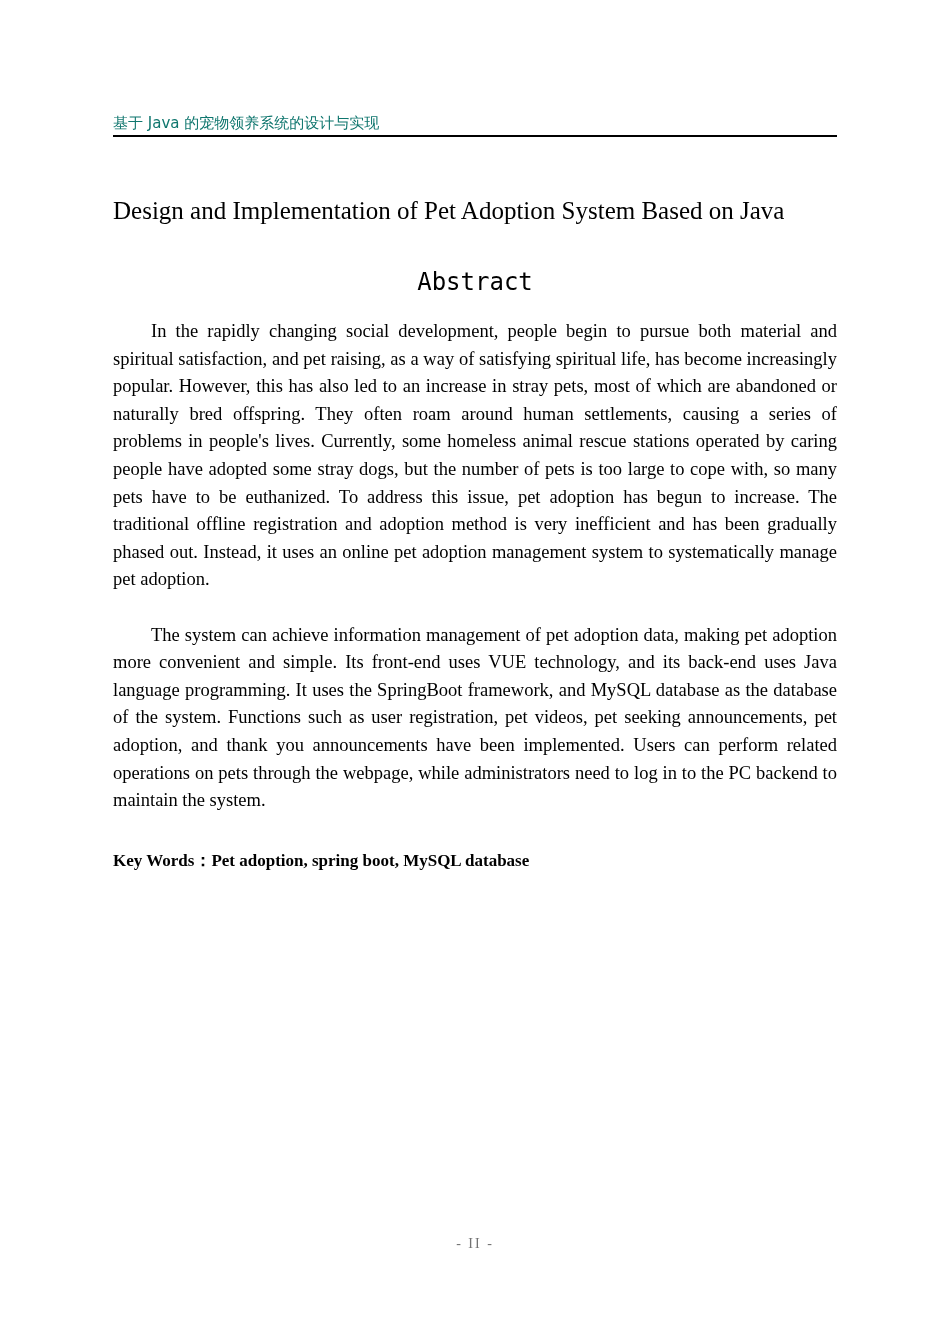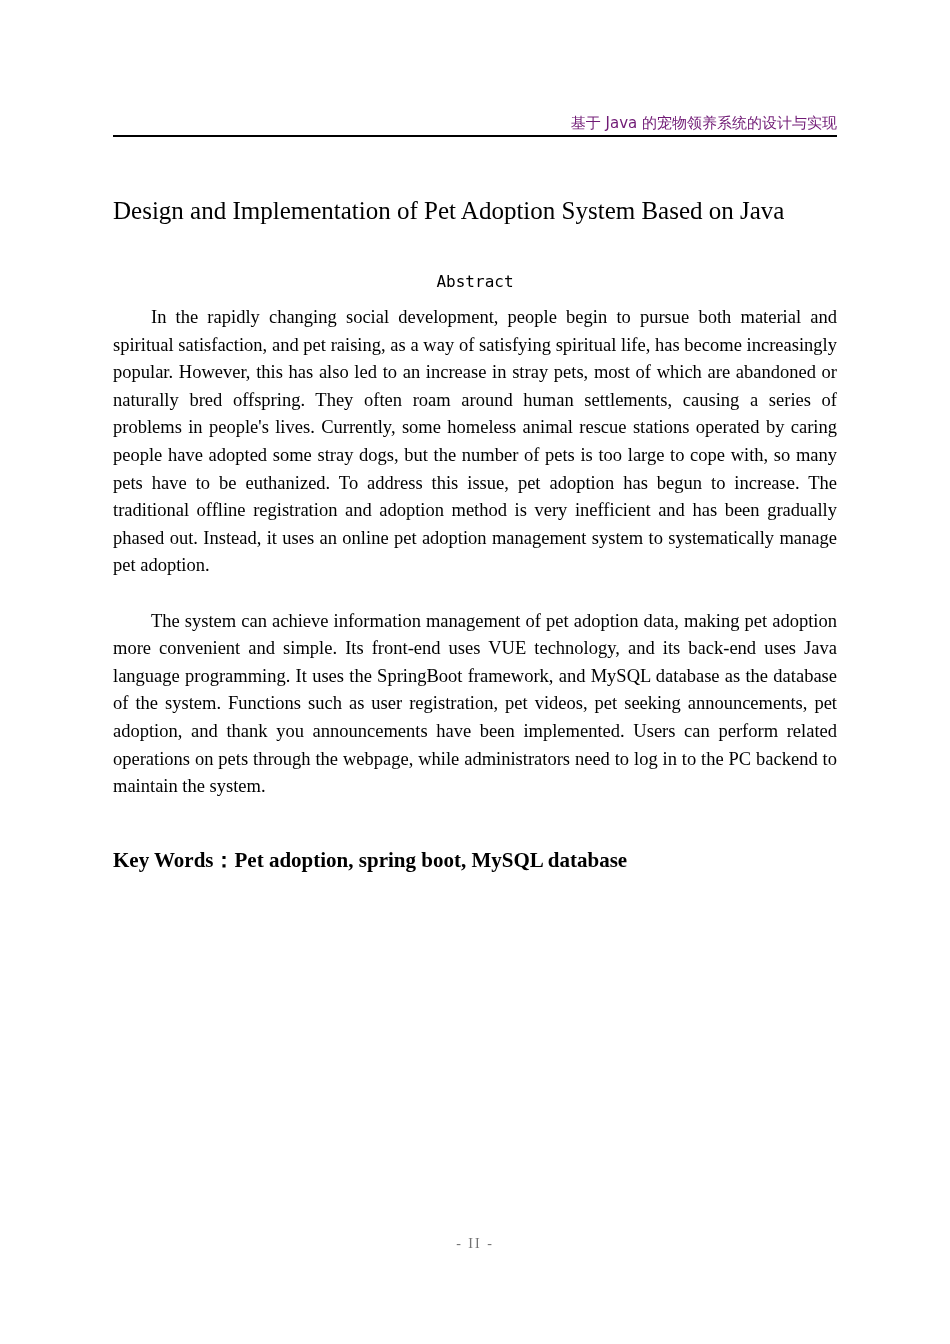--- a/index.html
+++ b/index.html
@@ -12,25 +12,25 @@
       height: 1344px;
       position: relative;
       overflow: hidden;
       color: #000;
     }
     .page-header {
       position: absolute;
       left: 113px;
       top: 113px;
       width: 724px;
-      text-align: right;
+      text-align: left;
       font-family: "DejaVu Sans", sans-serif;
       font-size: 15px;
       line-height: 20px;
-      color: #701a75;
+      color: #0f766e;
     }
     .header-rule {
       position: absolute;
       left: 113px;
       top: 135px;
       width: 724px;
       height: 0;
       border-top: 2px solid #000;
     }
     .doc-title {
@@ -43,44 +43,44 @@
       font-size: 25px;
       line-height: 32px;
     }
     .abstract-heading {
       position: absolute;
       left: 113px;
       top: 268px;
       width: 724px;
       text-align: center;
       font-family: "DejaVu Sans Mono", monospace;
-      font-size: 16px;
+      font-size: 24px;
       line-height: 28px;
     }
     .abstract-body {
       position: absolute;
       left: 113px;
-      top: 304px;
+      top: 318px;
       width: 724px;
       font-family: "Liberation Serif", serif;
       font-size: 18.5px;
       line-height: 27.6px;
     }
     .abstract-body p {
       margin: 0 0 27.6px 0;
       text-indent: 38px;
       text-align: justify;
     }
     .keywords {
       position: absolute;
       left: 113px;
       top: 847px;
       width: 724px;
       font-family: "Liberation Serif", serif;
-      font-size: 21px;
+      font-size: 17px;
       line-height: 27px;
       font-weight: bold;
     }
     .page-number {
       position: absolute;
       left: 113px;
       top: 1236px;
       width: 724px;
       text-align: center;
       font-family: "Liberation Serif", serif;

